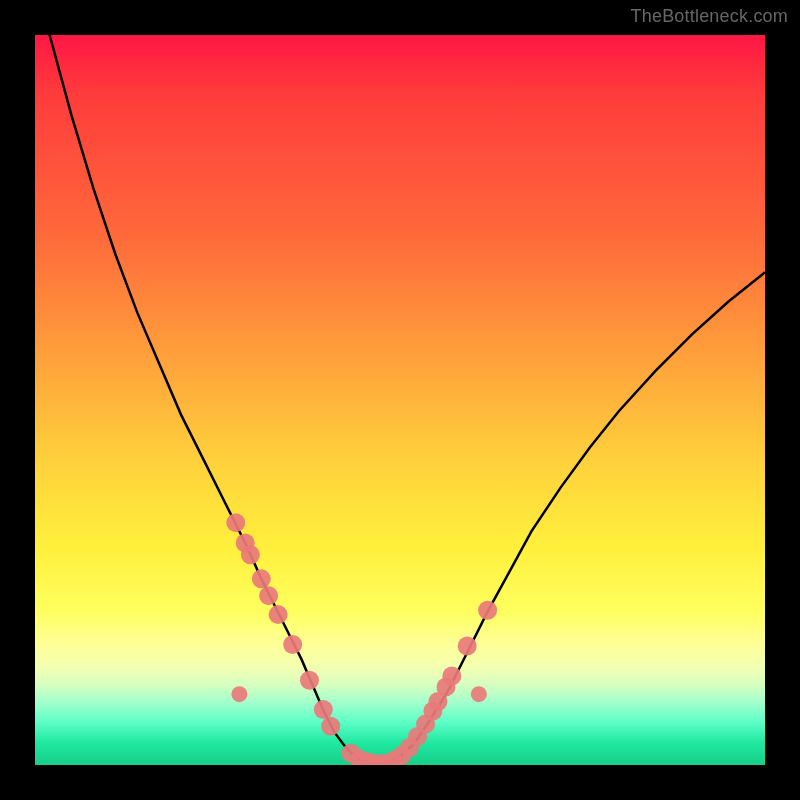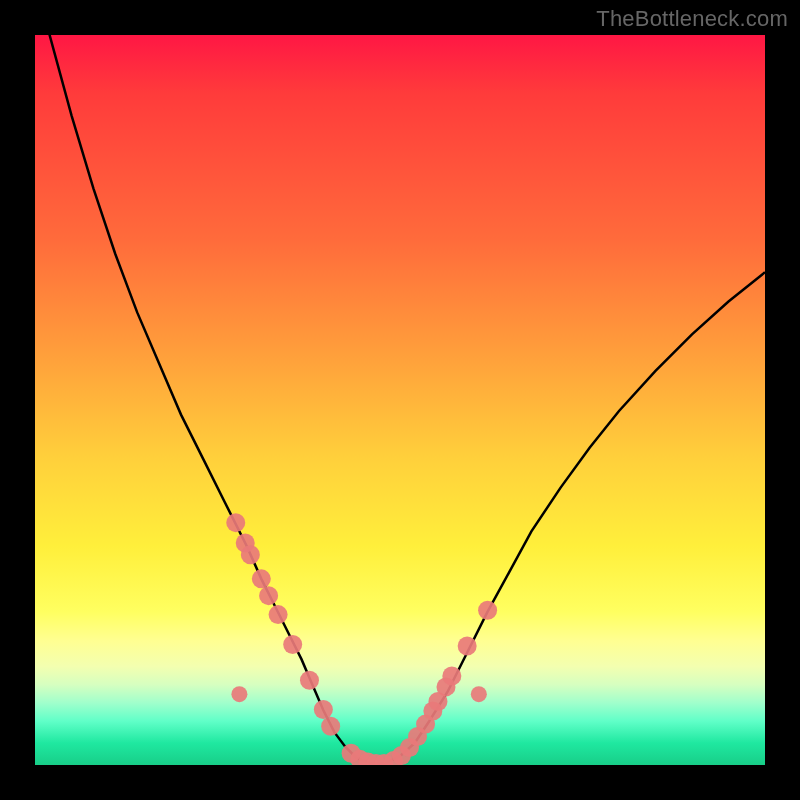--- a/index.html
+++ b/index.html
@@ -9,21 +9,21 @@
     background: #000;
     position: relative;
     font-family: Arial, sans-serif;
     overflow: hidden;
   }
   .watermark {
     position: absolute;
     top: 6px;
     right: 12px;
     color: #666;
-    font-size: 22px;
+    font-size: 18px;
     font-weight: 500;
     letter-spacing: 0.2px;
     z-index: 3;
   }
   .plot-area {
     position: absolute;
     left: 35px;
     top: 35px;
     width: 730px;
     height: 730px;

